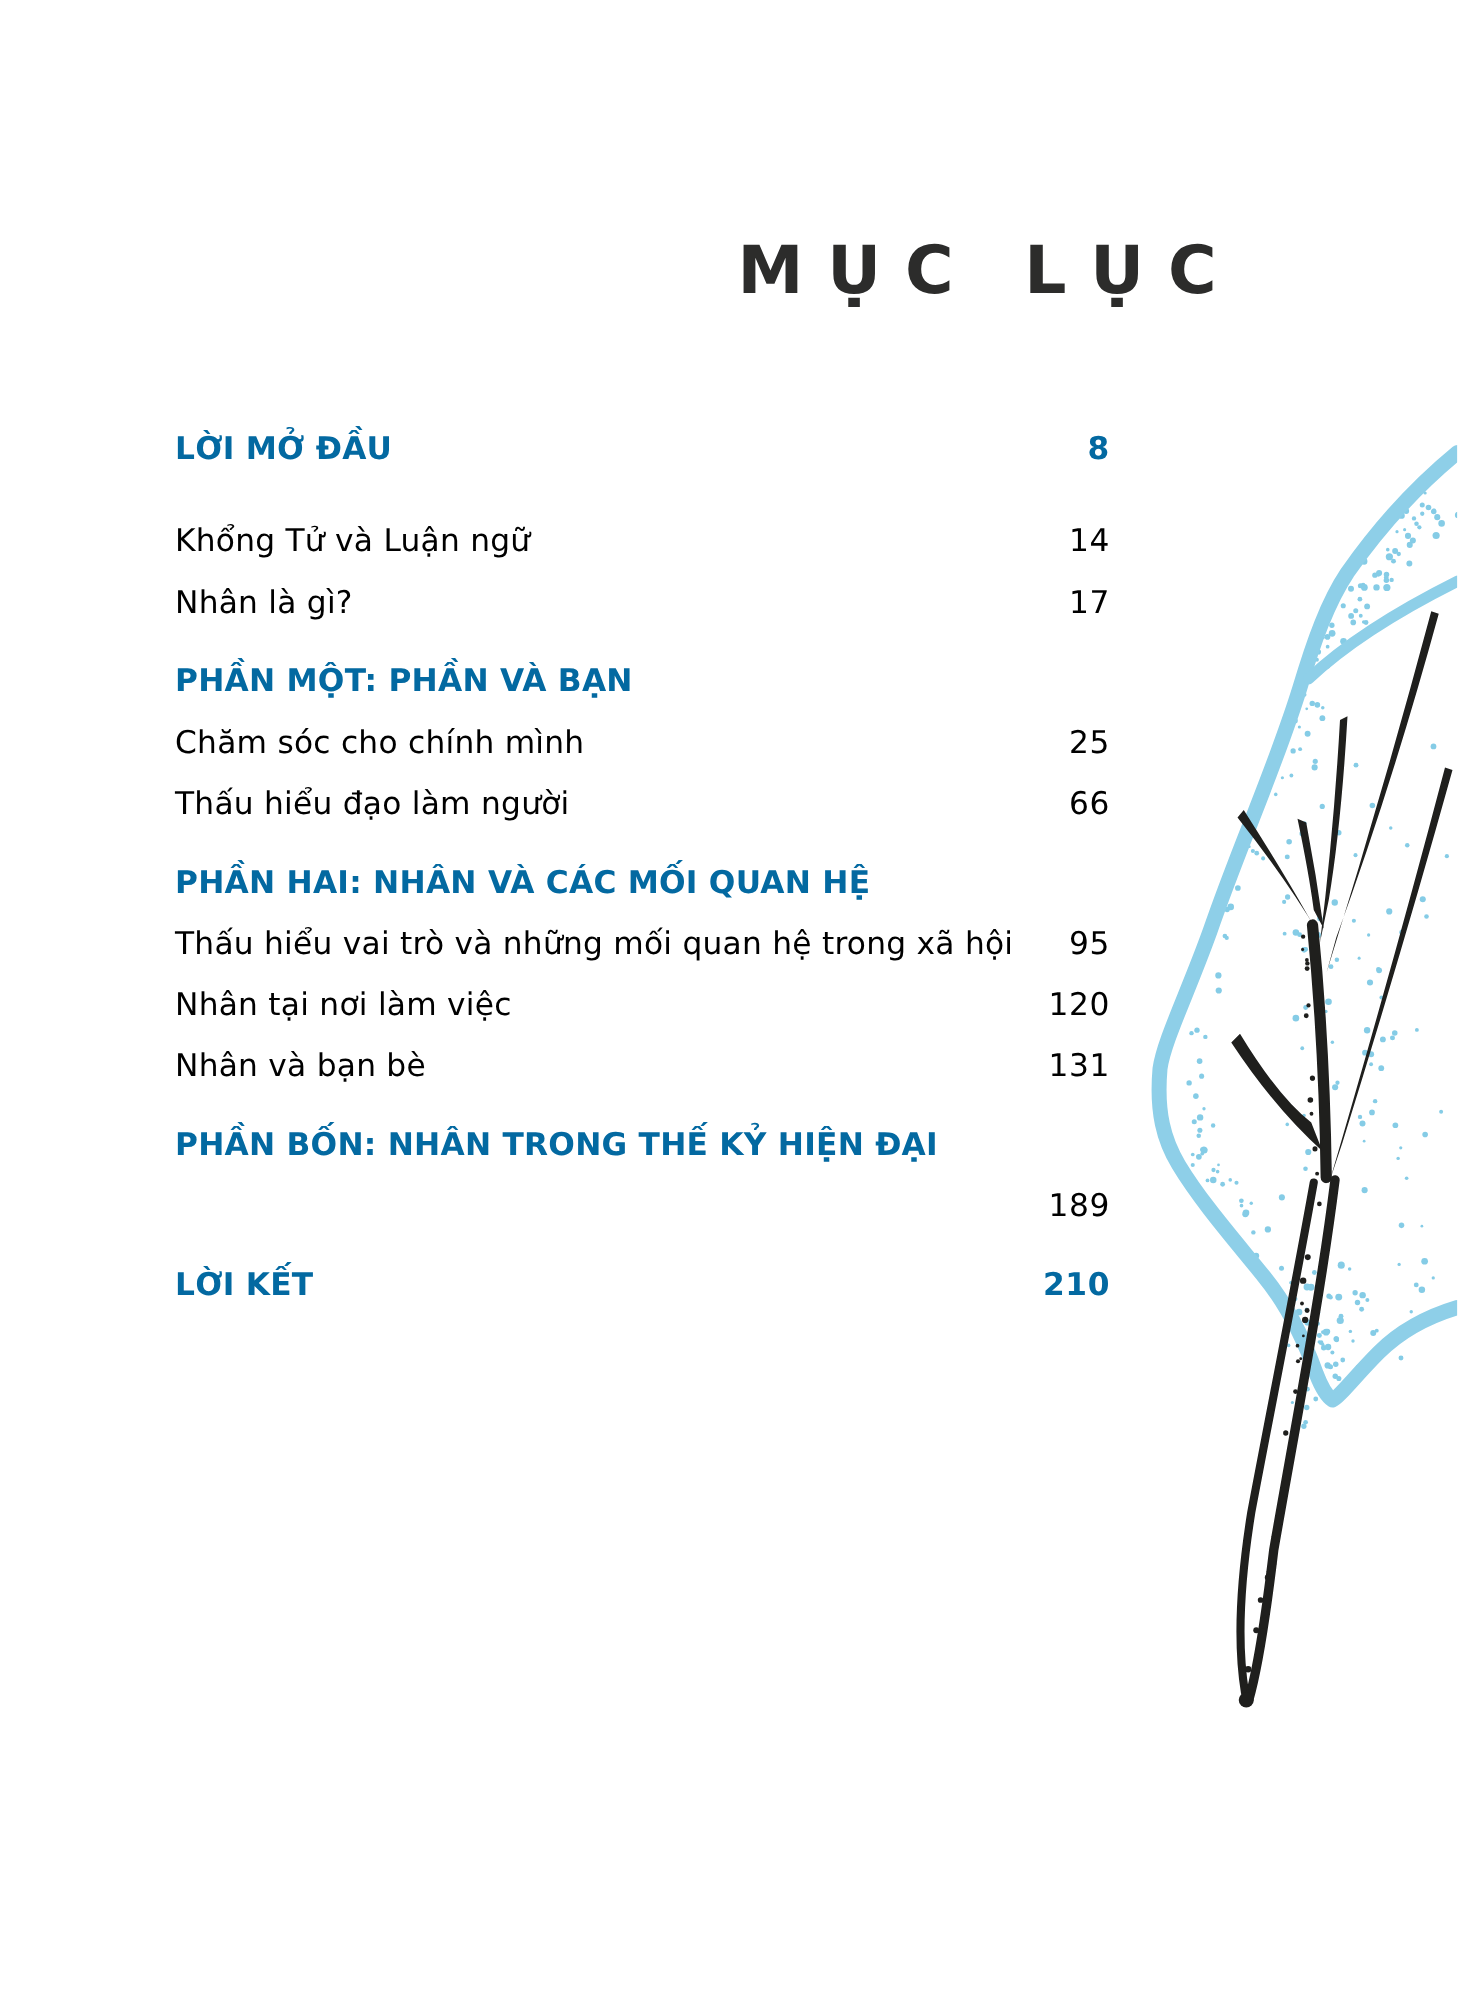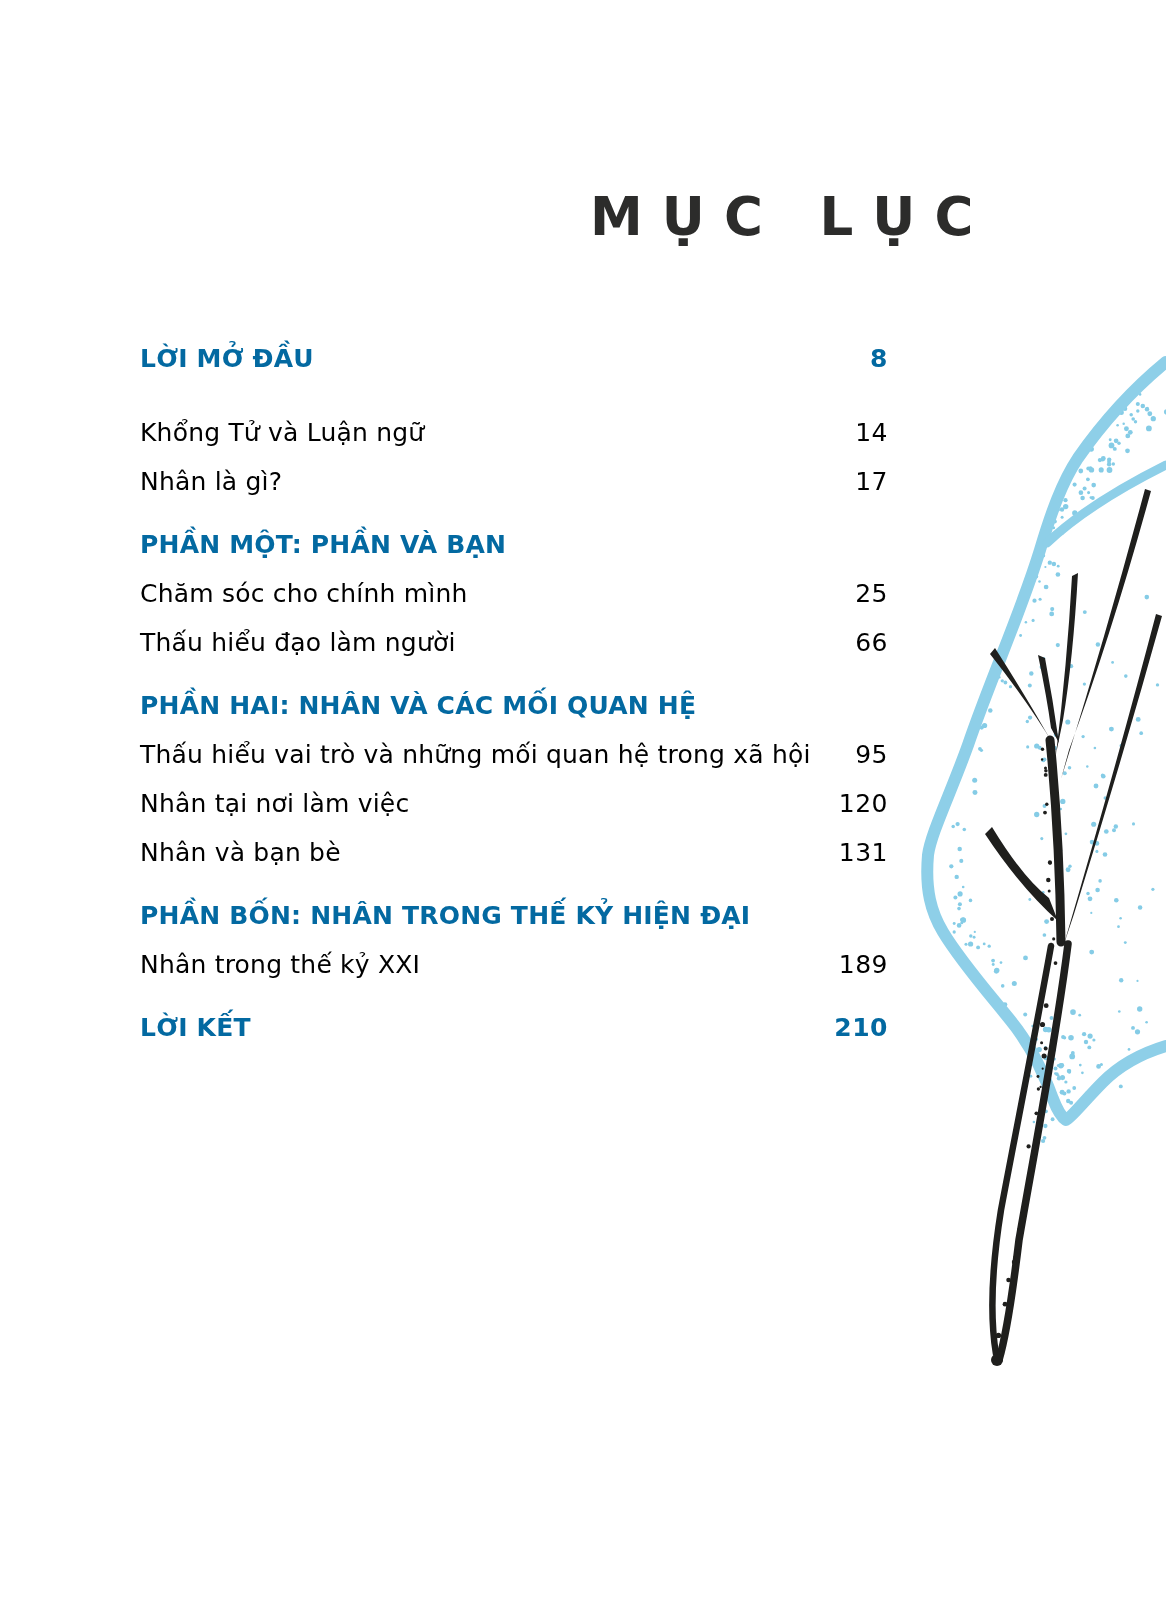--- a/index.html
+++ b/index.html
@@ -469,21 +469,20 @@
     <span class="label">Nhân và bạn bè</span>
     <span class="page-num">131</span>
   </div>
       </div>
       <div class="group">
         <div class="row emph">
     <span class="label">PHẦN BỐN: NHÂN TRONG THẾ KỶ HIỆN ĐẠI</span>
     <span class="page-num"></span>
   </div>
         <div class="row">
-    <span class="label">Nhân trong thế kỷ XXI</span>
     <span class="page-num">189</span>
   </div>
       </div>
       <div class="group">
         <div class="row emph">
     <span class="label">LỜI KẾT</span>
     <span class="page-num">210</span>
   </div>
       </div>
     </div>

